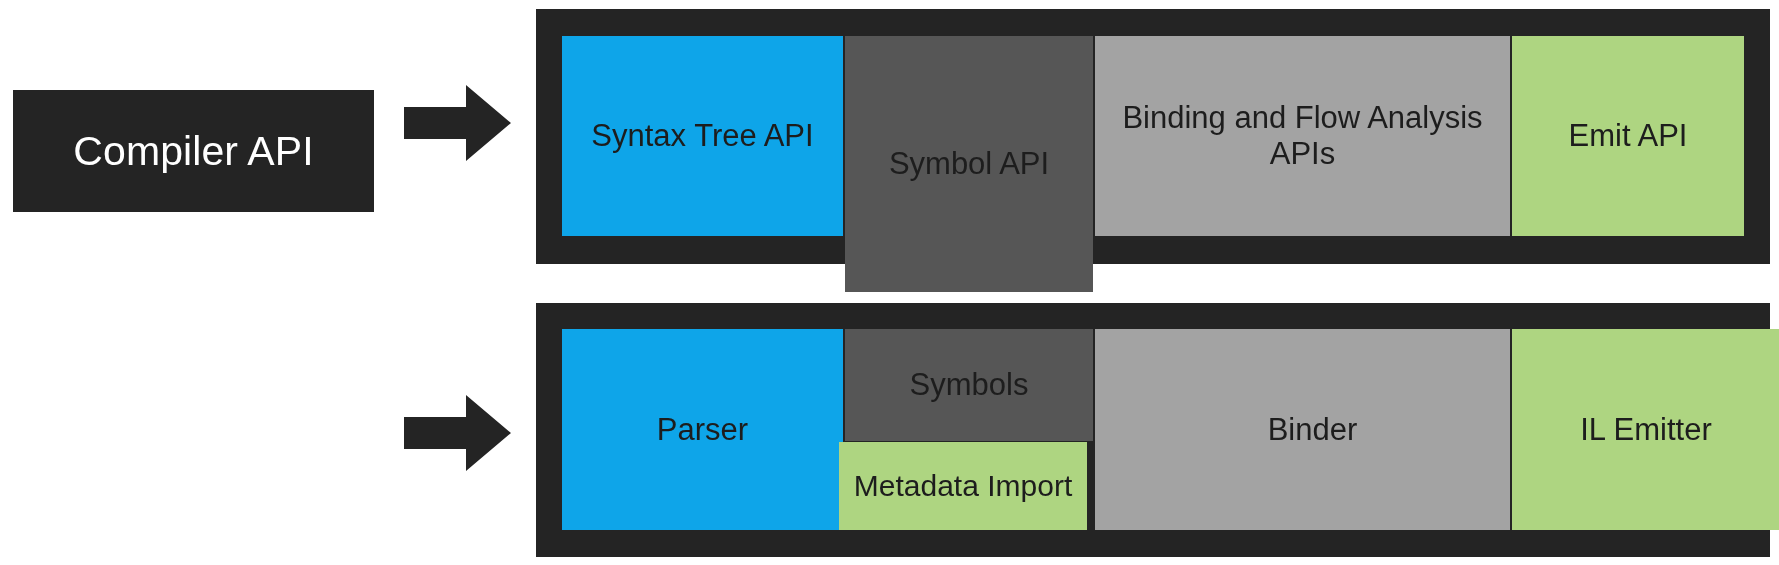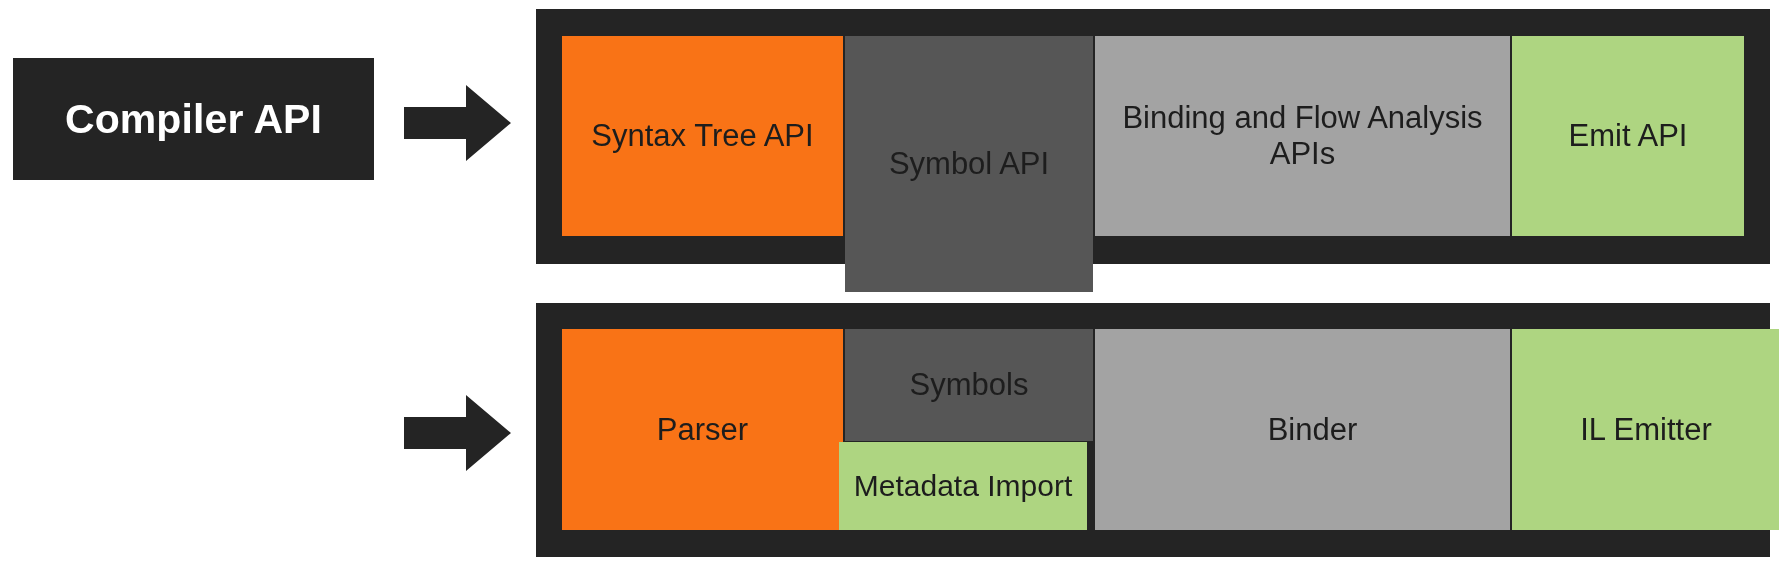--- a/index.html
+++ b/index.html
@@ -22,23 +22,24 @@
 
   
   .label-chip {
     position: absolute;
     background: #242424;
     color: #ffffff;
     display: flex;
     align-items: center;
     justify-content: center;
     text-align: center;
-    font-weight: 700;
+    font-weight: 400;
     line-height: 1.18;
     letter-spacing: 0.1px;
+    margin-top: 32px;
   }
   .label-chip .chip-text {
     display: block;
     padding: 0 10px;
   }
   #chip-api   { left: 13px;  top: 58px;  width: 361px; height: 122px; font-size: 41px; }
   #chip-pipe  { left: 13px;  top: 370px; width: 361px; height: 125px; font-size: 41px; }
 
   
   .arrow {
@@ -66,21 +67,21 @@
     justify-content: center;
     text-align: center;
     color: #1d1d1d;
     font-size: 31px;
     line-height: 1.16;
     box-sizing: border-box;
     padding: 0 8px;
   }
   .stage .stage-text { display: block; }
 
-  .c-green  { background: #f97316; justify-content: center; }
+  .c-green  { background: #0ea5e9; justify-content: center; }
   .c-gray   { background: #565656; }
   .c-blue   { background: #a3a3a3; }
   .c-lgreen { background: #aed581; }
 
   
   #stage-syntax  { left: 26px;  top: 27px; width: 281px; height: 200px; }
   #stage-symbol  { left: 309px; top: 27px; width: 248px; height: 256px; }
   #stage-binding { left: 559px; top: 27px; width: 415px; height: 200px; }
   #stage-emit    { left: 976px; top: 27px; width: 232px; height: 200px; }
 

